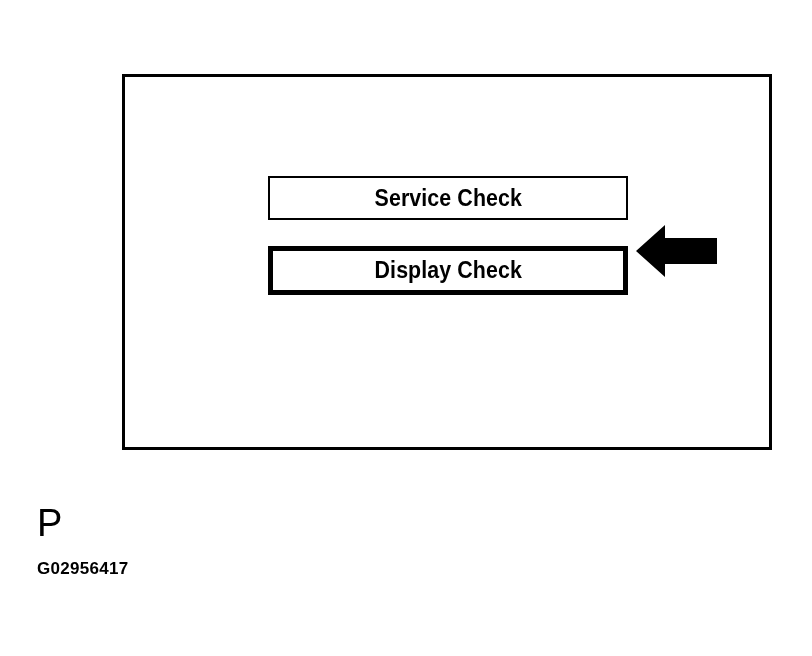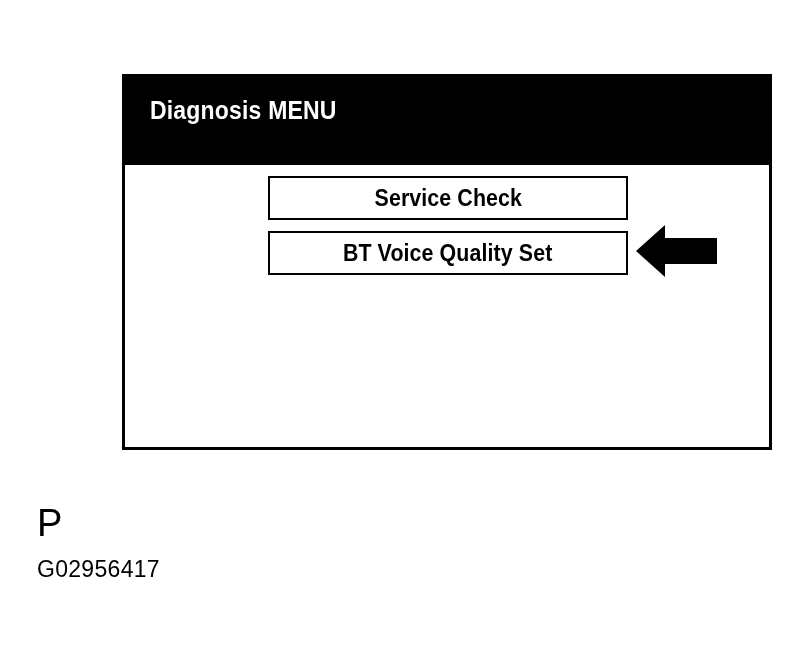--- a/index.html
+++ b/index.html
@@ -57,21 +57,21 @@
   #menu-list {
     position: absolute;
     left: 143px;
     top: 99px;
     width: 360px;
   }
   .menu-button {
     box-sizing: border-box;
     width: 360px;
     height: 44px;
-    margin-bottom: 11px;
+    margin-bottom: 29px;
     background: #ffffff;
     border: 2px solid #000000;
     display: flex;
     align-items: center;
     justify-content: center;
     cursor: pointer;
   }
   .menu-button:last-child {
     margin-bottom: 0;
   }
@@ -110,48 +110,45 @@
     font-size: 38px;
     font-weight: normal;
     color: #000000;
     line-height: 40px;
   }
   #figure-id {
     position: absolute;
     left: 37px;
     top: 556px;
     font-family: "Liberation Sans", sans-serif;
-    font-size: 23px;
-    font-weight: normal;
+    font-size: 17px;
+    font-weight: bold;
     color: #000000;
     line-height: 26px;
     letter-spacing: 0.3px;
   }
 </style>
 </head>
 <body>
 
 <div id="device-panel">
 
-  <div id="title-bar">
-    <div id="title-text">Diagnosis MENU</div>
-  </div>
 
   <div id="menu-list">
 
     <div class="menu-button">
       <span class="menu-label">Service Check</span>
     </div>
 
+    <div class="menu-button selected">
+      <span class="menu-label">Display Check</span>
+    </div>
 
 
 
-    <div class="menu-button">
-      <span class="menu-label">BT Voice Quality Set</span>
-    </div>
 
   </div>
 </div>
 
 <svg id="pointer-arrow" viewBox="0 0 81 54">
   <polygon points="0,27 29,1 29,14 81,14 81,40 29,40 29,53" fill="#000000"></polygon>
 </svg>
 
 <div id="caption-letter">P</div>
 

